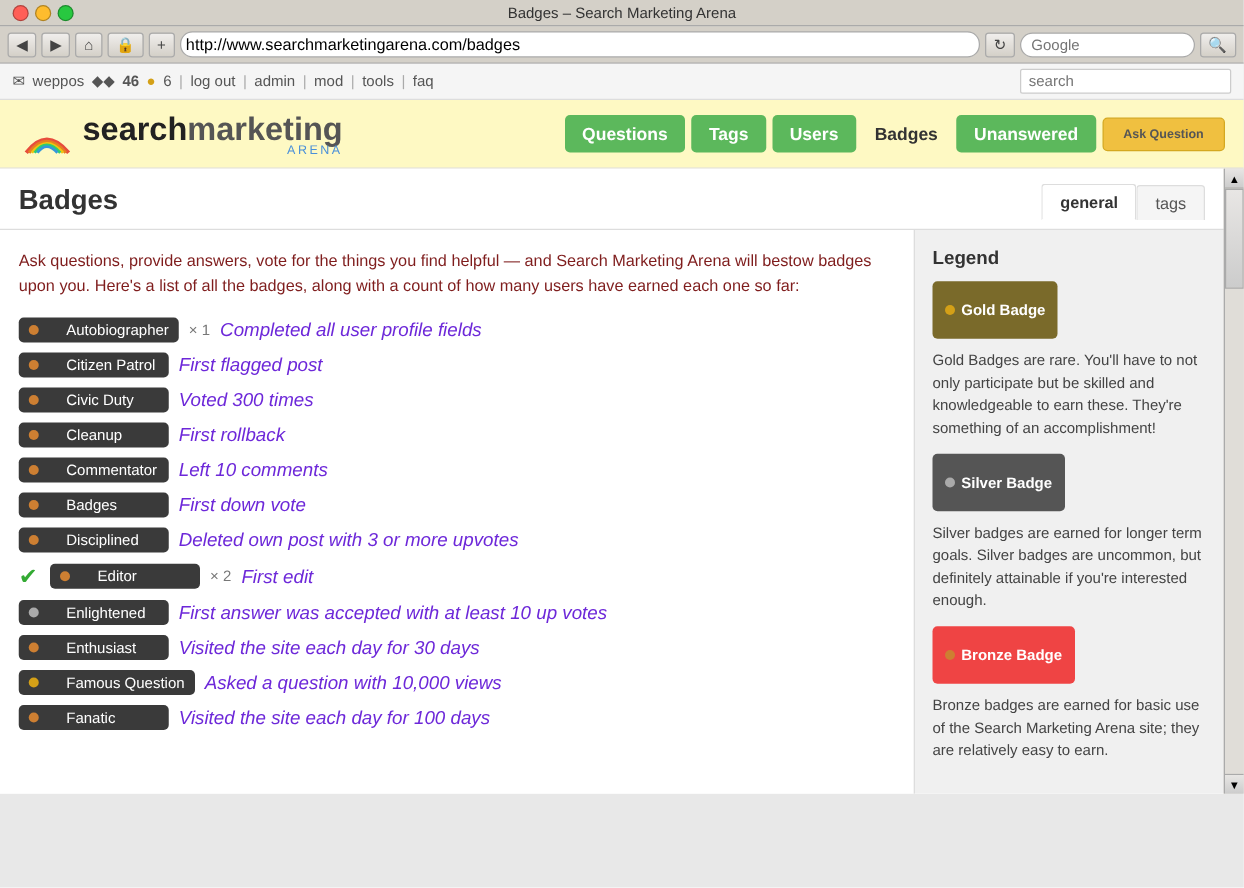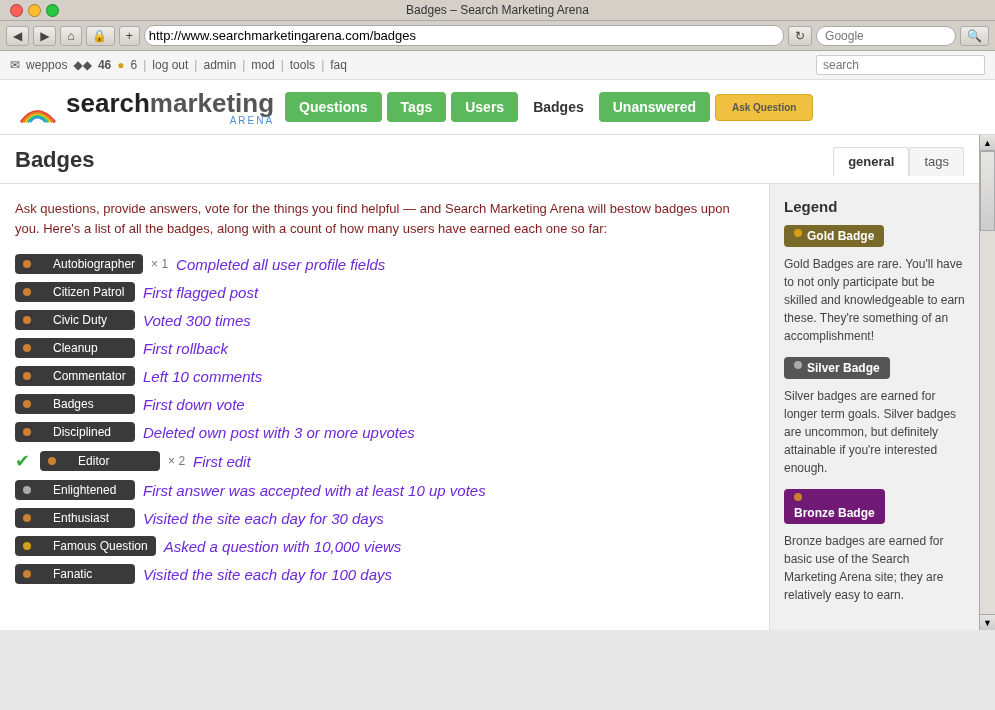--- a/index.html
+++ b/index.html
@@ -80,26 +80,26 @@
     .util-sep { color: #aaa; }
     .util-search input {
       border: 1px solid #ccc;
       padding: 2px 6px;
       font-size: 12px;
       border-radius: 2px;
     }
 
     
     .main-header {
-      background: #ffffff;
+      background: #fef9c3;
       padding: 8px 15px;
       display: flex;
       align-items: center;
+      justify-content: space-between;
       border-bottom: 1px solid #ddd;
-      gap: 11px;
     }
     .logo-area { display: flex; align-items: flex-end; gap: 2px; }
     .rainbow-arc {
       width: 45px; height: 25px;
       margin-right: 4px;
       margin-bottom: 2px;
     }
     .nav-buttons { display: flex; align-items: center; gap: 5px; }
     .nav-btn-green {
       background: #5cb85c;
@@ -138,21 +138,21 @@
       flex-direction: column;
     }
     .page-header {
       padding: 12px 15px 0 15px;
       display: flex;
       justify-content: space-between;
       align-items: flex-start;
       border-bottom: 1px solid #ddd;
     }
     .page-title { font-size: 22px; font-weight: bold; color: #333; padding-bottom: 10px; }
-    .tab-area { display: flex; gap: 0; }
+    .tab-area { display: flex; gap: 0; align-items: center; }
     .tab {
       padding: 6px 14px;
       border: 1px solid #ddd;
       border-bottom: none;
       border-radius: 3px 3px 0 0;
       cursor: pointer;
       font-size: 13px;
       background: #f5f5f5;
       color: #555;
     }
@@ -205,41 +205,41 @@
     }
     .dot-gold-color { background: #d4a017; }
     .dot-silver-color { background: #aaa; }
     .dot-bronze-color { background: #cd7f32; }
     .badge-count { color: #777; font-size: 12px; white-space: nowrap; }
     .badge-desc { color: #6d28d9; font-size: 15px; font-style: italic; }
     .check-mark { color: #3a3; font-size: 18px; margin-right: 2px; }
 
     
     .legend-section {
-      width: 210px;
+      width: 248px;
       background: #f0f0f0;
       border-left: 1px solid #ddd;
       padding: 14px;
       flex-shrink: 0;
     }
     .legend-title { font-size: 15px; font-weight: bold; color: #333; margin-bottom: 10px; }
     .legend-badge {
       display: inline-flex;
-      align-items: flex-start;
+      align-items: center;
       gap: 5px;
       color: white;
       border-radius: 4px;
-      padding: 4px 10px;
+      padding: 16px 10px;
       font-size: 12px;
       font-weight: bold;
       margin-bottom: 8px;
     }
     .legend-badge.gold { background: #7a6a2a; }
     .legend-badge.silver { background: #555; }
-    .legend-badge.bronze { background: #701a75; flex-direction: column; }
+    .legend-badge.bronze { background: #ef4444; }
     .legend-text {
       font-size: 12px;
       color: #444;
       line-height: 1.5;
       margin-bottom: 12px;
     }
 
     
     .right-scrollbar {
       width: 16px;

